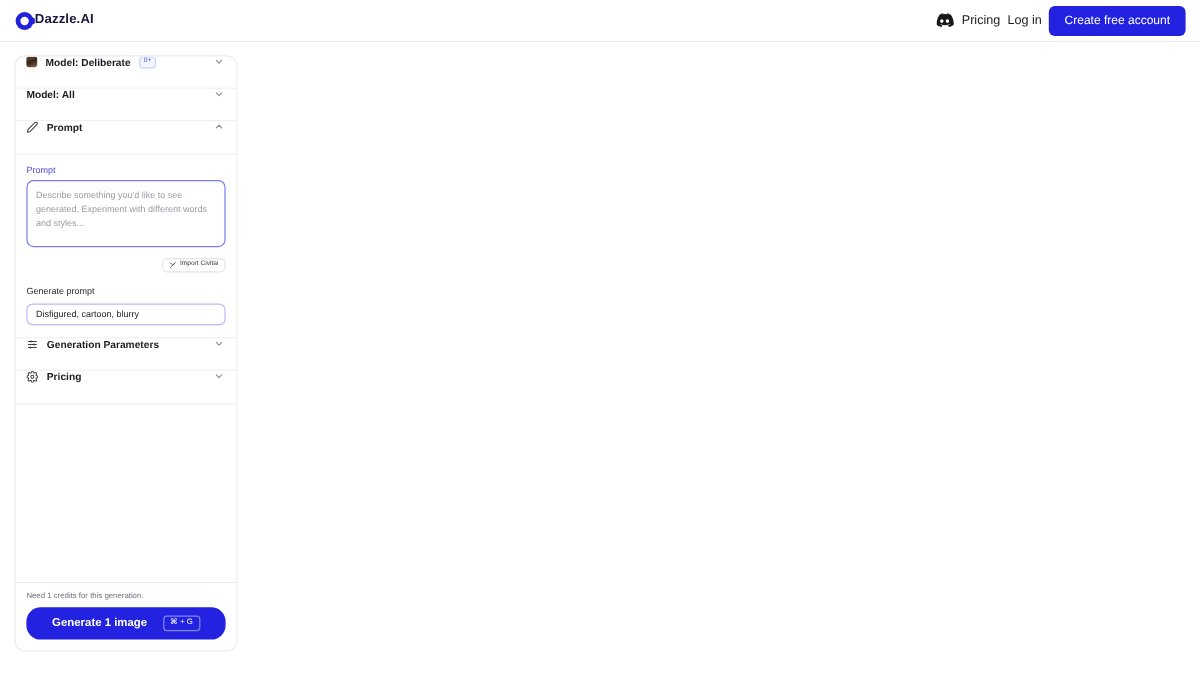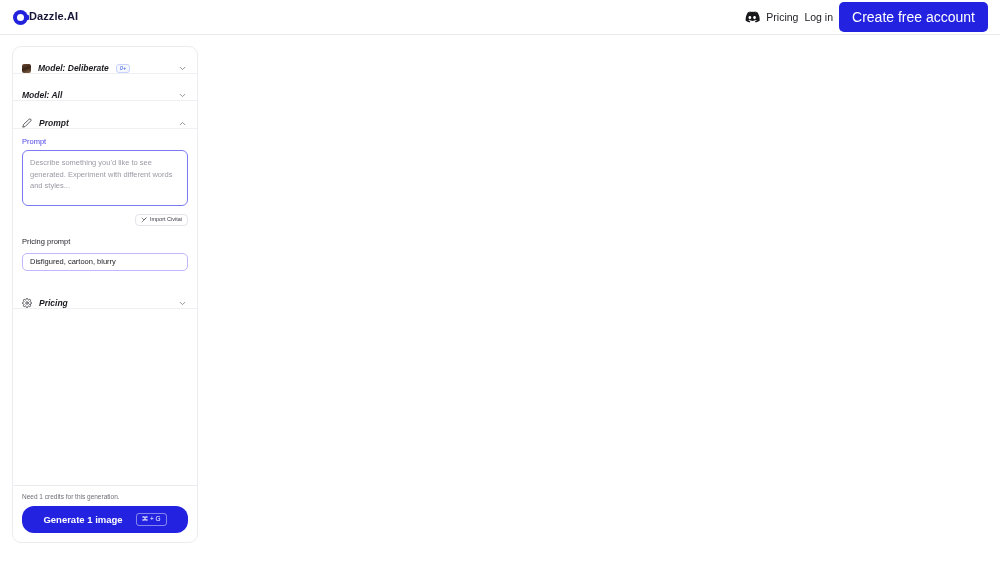--- a/index.html
+++ b/index.html
@@ -51,21 +51,21 @@
 
   .header-right { display: flex; align-items: center; gap: 6px; }
   .discord-icon { width: 17px; height: 17px; display: block; }
   .nav-link {
     font-size: 10.5px; color: #1c1c22; text-decoration: none;
     white-space: nowrap;
   }
   .cta-button {
     background: #2222e0;
     color: #fff;
-    font-size: 14px;
+    font-size: 10px;
     border: none;
     border-radius: 5px;
     padding: 7px 13px;
     cursor: pointer;
     white-space: nowrap;
     font-family: inherit;
   }
 
   
   .body-area { display: flex; height: 528px; background: #fff; }
@@ -82,26 +82,25 @@
     overflow: hidden;
   }
   .panel-scroll { flex: 1 1 auto; overflow: hidden; }
 
   .canvas { flex: 1 1 auto; background: #fff; }
 
   
   .acc-row {
     height: 27px;
     display: flex;
-    align-items: flex-end;
+    align-items: flex-start;
     padding: 0 10px 0 9px;
     border-bottom: 1px solid #f0f0f3;
     cursor: pointer;
     gap: 7px;
-    font-style: italic;
   }
   .acc-row.tall { height: 28px; }
   .acc-label {
     font-size: 8.5px;
     font-weight: bold;
     color: #1a1a20;
     white-space: nowrap;
   }
   .acc-spacer { flex: 1 1 auto; }
   .chev {
@@ -289,24 +288,39 @@
           <button class="import-btn">
             <svg viewBox="0 0 24 24" fill="none" stroke="currentColor" stroke-width="2.4" stroke-linecap="round" stroke-linejoin="round">
                 <path d="M4 4l7 7M20 4l-7 7M4 20l16-16"></path>
               </svg>
             <span>Import Civitai</span>
           </button>
         </div>
       </div>
 
       <div class="neg-wrap">
-        <span class="field-label dark">Pricing prompt</span>
+        <span class="field-label dark">Generate prompt</span>
         <input class="neg-input" type="text" value="Disfigured, cartoon, blurry" style="">
       </div>
 
+      <div class="acc-row tall divider-top">
+        <svg class="row-icon" viewBox="0 0 24 24" fill="none" stroke="currentColor" stroke-width="2" stroke-linecap="round">
+            <line x1="4" y1="6" x2="20" y2="6"></line>
+            <line x1="4" y1="12" x2="20" y2="12"></line>
+            <line x1="4" y1="18" x2="20" y2="18"></line>
+            <circle cx="9" cy="6" r="2" fill="currentColor" stroke="none"></circle>
+            <circle cx="15" cy="12" r="2" fill="currentColor" stroke="none"></circle>
+            <circle cx="8" cy="18" r="2" fill="currentColor" stroke="none"></circle>
+          </svg>
+        <span class="acc-label">Generation Parameters</span>
+        <span class="acc-spacer"></span>
+        <svg class="chev" viewBox="0 0 24 24" fill="none" stroke="currentColor" stroke-width="2.5" stroke-linecap="round" stroke-linejoin="round">
+            <polyline points="6 9 12 15 18 9"></polyline>
+          </svg>
+      </div>
 
       <div class="acc-row tall">
         <svg class="row-icon" viewBox="0 0 24 24" fill="none" stroke="currentColor" stroke-width="2" stroke-linecap="round" stroke-linejoin="round">
             <circle cx="12" cy="12" r="3"></circle>
             <path d="M19.4 15a1.7 1.7 0 0 0 .3 1.9l.1.1a2 2 0 1 1-2.8 2.8l-.1-.1a1.7 1.7 0 0 0-1.9-.3 1.7 1.7 0 0 0-1 1.5V21a2 2 0 1 1-4 0v-.1A1.7 1.7 0 0 0 9 19.4a1.7 1.7 0 0 0-1.9.3l-.1.1a2 2 0 1 1-2.8-2.8l.1-.1a1.7 1.7 0 0 0 .3-1.9 1.7 1.7 0 0 0-1.5-1H3a2 2 0 1 1 0-4h.1A1.7 1.7 0 0 0 4.6 9a1.7 1.7 0 0 0-.3-1.9l-.1-.1a2 2 0 1 1 2.8-2.8l.1.1a1.7 1.7 0 0 0 1.9.3H9a1.7 1.7 0 0 0 1-1.5V3a2 2 0 1 1 4 0v.1a1.7 1.7 0 0 0 1 1.5 1.7 1.7 0 0 0 1.9-.3l.1-.1a2 2 0 1 1 2.8 2.8l-.1.1a1.7 1.7 0 0 0-.3 1.9V9a1.7 1.7 0 0 0 1.5 1H21a2 2 0 1 1 0 4h-.1a1.7 1.7 0 0 0-1.5 1Z"></path>
           </svg>
         <span class="acc-label">Pricing</span>
         <span class="acc-spacer"></span>
         <svg class="chev" viewBox="0 0 24 24" fill="none" stroke="currentColor" stroke-width="2.5" stroke-linecap="round" stroke-linejoin="round">
             <polyline points="6 9 12 15 18 9"></polyline>

